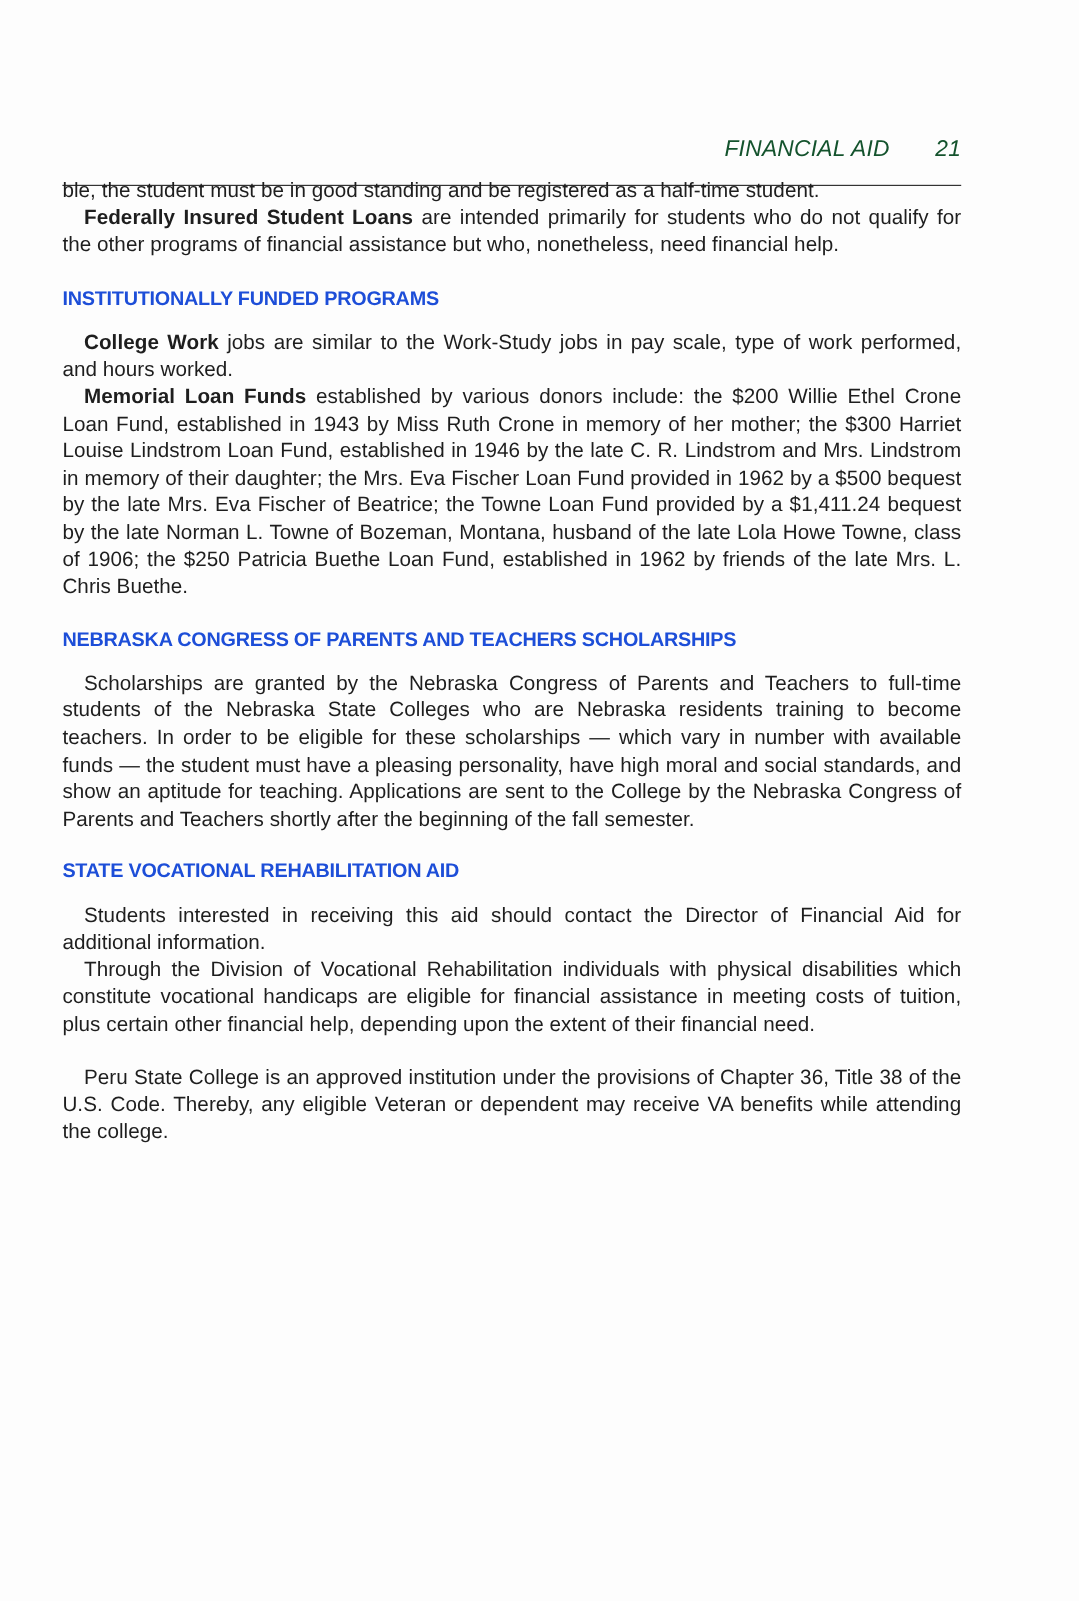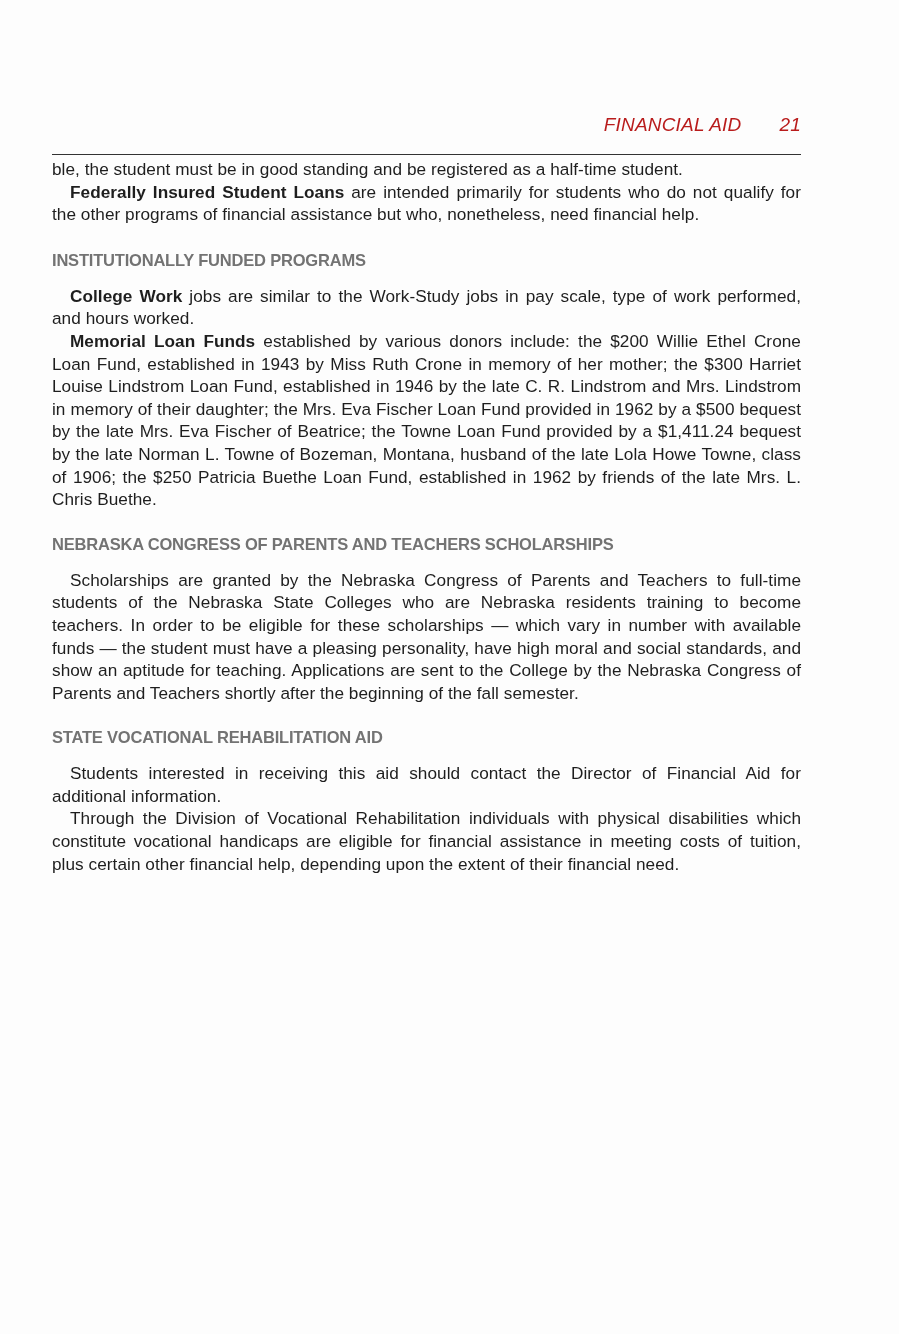--- a/index.html
+++ b/index.html
@@ -21,38 +21,38 @@
       top: 0;
       width: 749px;
     }
     .running-head {
       position: absolute;
       top: 114px;
       right: 0;
       font-size: 19px;
       font-style: italic;
       letter-spacing: 0.2px;
-      color: #b91c1c;
+      color: #14532d;
       white-space: nowrap;
     }
     .running-head .page-num {
       font-style: italic;
       margin-left: 38px;
     }
     .rule {
       position: absolute;
       top: 154px;
       left: 0;
       width: 749px;
       height: 0;
       border-top: 1.6px solid #333;
     }
     .content {
       position: absolute;
-      top: 158px;
+      top: 147px;
       left: 0;
       width: 749px;
     }
     p {
       margin: 0;
       font-size: 17.2px;
       line-height: 22.6px;
       text-align: justify;
       letter-spacing: 0.05px;
     }
@@ -64,21 +64,21 @@
     }
     b {
       font-weight: bold;
     }
     h2 {
       margin: 0;
       font-size: 16.5px;
       font-weight: bold;
       letter-spacing: -0.2px;
       line-height: 22px;
-      color: #737373;
+      color: #1d4ed8;
     }
     .sec {
       margin-top: 22px;
     }
     .sec h2 {
       margin-bottom: 14px;
     }
     .sec-first {
       margin-top: 23px;
     }
@@ -110,16 +110,17 @@
       <p class="indent last-left">Scholarships are granted by the Nebraska Congress of Parents and Teachers to full-time students of the Nebraska State Colleges who are Nebraska residents training to become teachers. In order to be eligible for these scholarships — which vary in number with available funds — the student must have a pleasing personality, have high moral and social standards, and show an aptitude for teaching. Applications are sent to the College by the Nebraska Congress of Parents and Teachers shortly after the beginning of the fall semester.</p>
     </div>
 
     <div class="sec">
       <h2>STATE VOCATIONAL REHABILITATION AID</h2>
       <p class="indent last-left">Students interested in receiving this aid should contact the Director of Financial Aid for additional information.</p>
       <p class="indent last-left">Through the Division of Vocational Rehabilitation individuals with physical disabilities which constitute vocational handicaps are eligible for financial assistance in meeting costs of tuition, plus certain other financial help, depending upon the extent of their financial need.</p>
     </div>
 
     <div class="sec">
+      <p class="indent last-left">Peru State College is an approved institution under the provisions of Chapter 36, Title 38 of the U.S. Code. Thereby, any eligible Veteran or dependent may receive VA benefits while attending the college.</p>
     </div>
 
   </div>
 </div>
 
 </body></html>

